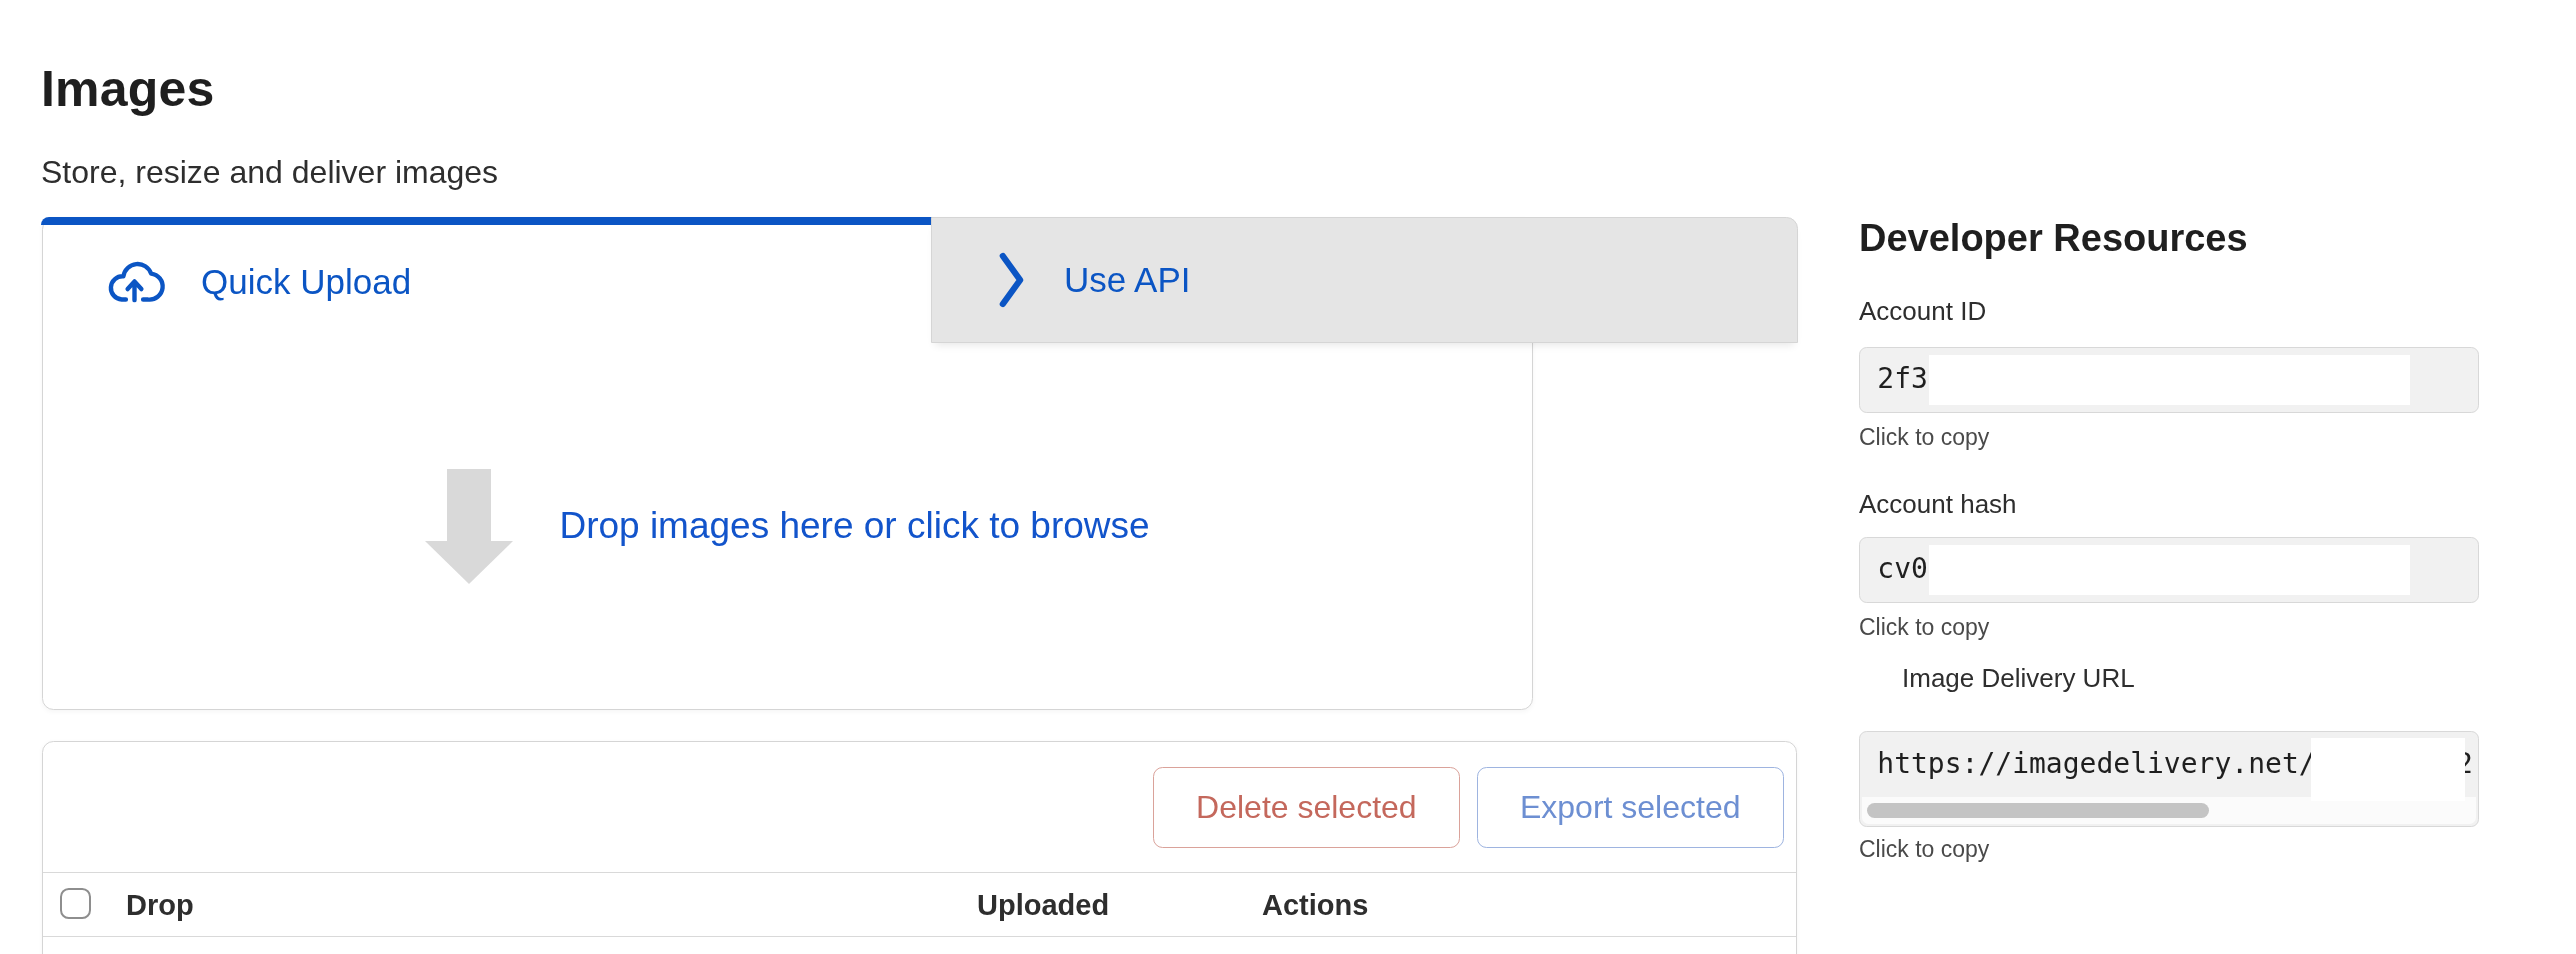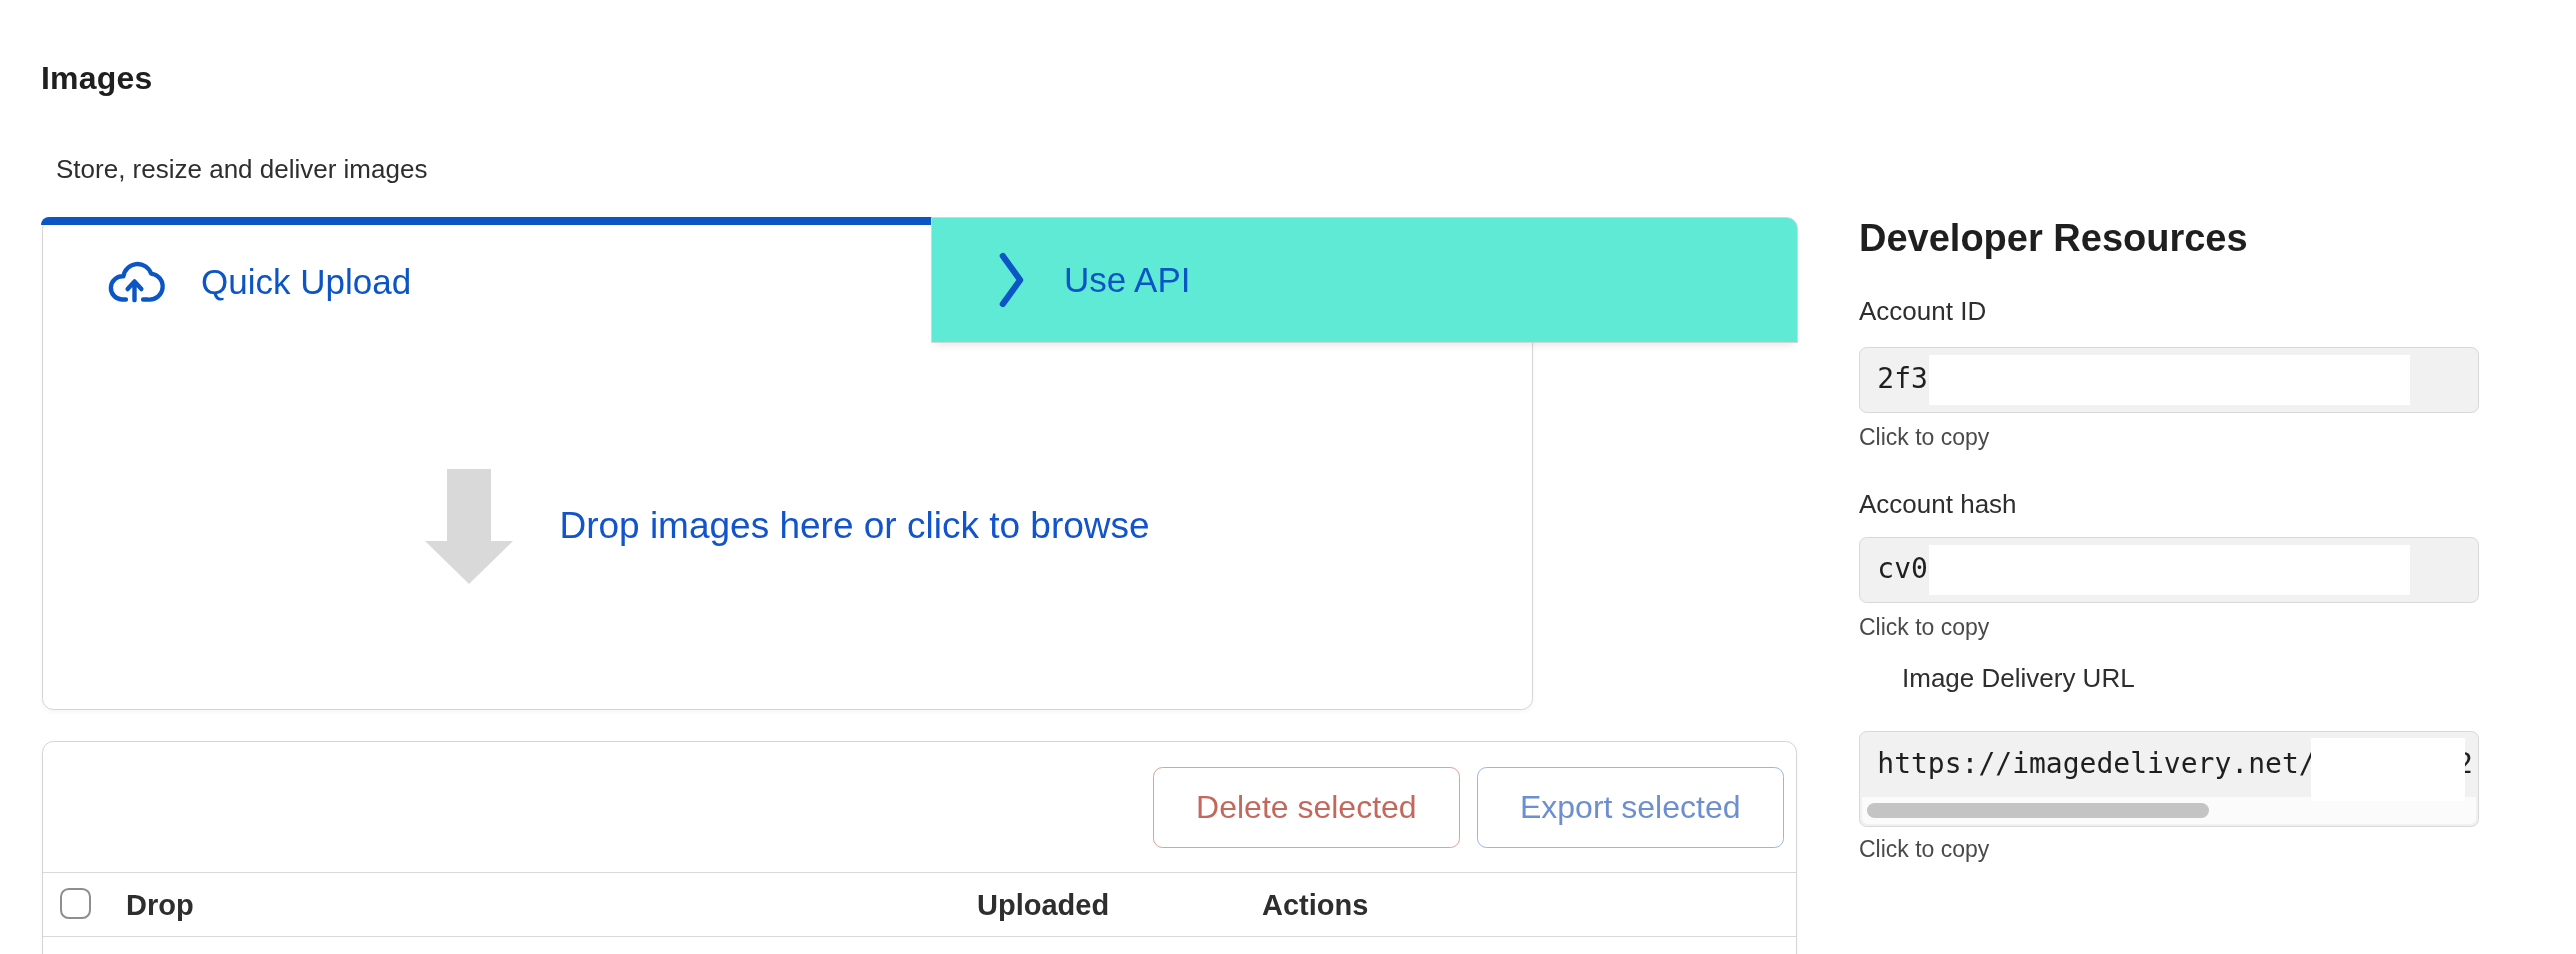--- a/index.html
+++ b/index.html
@@ -20,38 +20,38 @@
     --muted_text:#4a4a4a;
   }
   html,body{margin:0;padding:0;background:#fff;}
   .page{
     position:relative;width:2576px;height:954px;overflow:hidden;background:#fff;
     font-family:"Liberation Sans",sans-serif;color:var(--body_text);
   }
   .abs{position:absolute;}
 
   
-  .page-title{left:41px;top:60px;font-size:32px;font-weight:600;color:var(--heading_text);letter-spacing:0.2px;}
-  .page-subtitle{left:56px;top:154px;font-size:26px;color:var(--body_text);text-align:center;}
+  .page-title{left:41px;top:60px;font-size:50px;font-weight:600;color:var(--heading_text);letter-spacing:0.2px;}
+  .page-subtitle{left:41px;top:154px;font-size:32px;color:var(--body_text);text-align:center;}
 
   
   .upload-panel{
     left:42px;top:218px;width:1491px;height:492px;box-sizing:border-box;
     background:#fff;border:1.9px solid var(--panel_border);border-radius:11.5px;
     box-shadow:0 1.9px 5.8px rgba(0,0,0,.04);
   }
   .active-tab-bar{
     position:absolute;left:-1.9px;top:-1.9px;width:894px;height:7.7px;
     background:var(--accent_blue);border-radius:11.5px 0 0 0;
   }
   .tab{position:absolute;display:flex;align-items:center;box-sizing:border-box;cursor:pointer;}
   .tab-quick{left:0;top:3.8px;width:888px;height:118px;padding-left:60px;gap:35px;}
   .tab-useapi{
     left:888px;top:-1.9px;width:867px;height:126px;padding-left:67px;gap:40px;
-    background:#5eead4;border:1.9px solid var(--panel_border);border-radius:0 11.5px 0 0;
+    background:#e5e5e5;border:1.9px solid var(--panel_border);border-radius:0 11.5px 0 0;
     box-shadow:0 6.7px 8.7px -4.8px rgba(0,0,0,.10);
   }
   .tab-label{font-size:35px;color:var(--accent_blue);}
   .dropzone{
     position:absolute;left:0;top:124px;right:0;bottom:0;
     display:flex;align-items:center;justify-content:center;gap:46px;cursor:pointer;text-align:right;
   }
   .arrow-down{width:88px;display:flex;flex-direction:column;align-items:center;}
   .arrow-shaft{width:44px;height:72px;background:var(--arrow_gray);}
   .arrow-head{width:0;height:0;border-left:44px solid transparent;border-right:44px solid transparent;border-top:43px solid var(--arrow_gray);}

